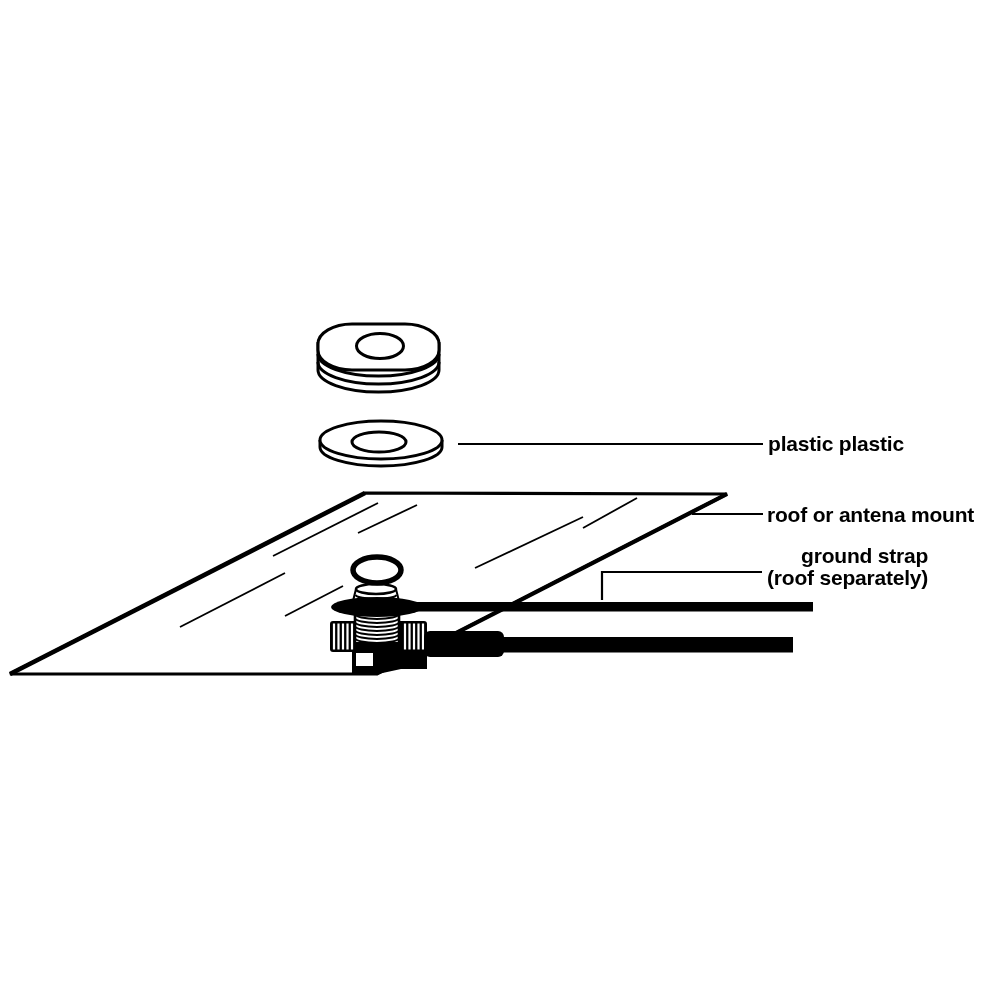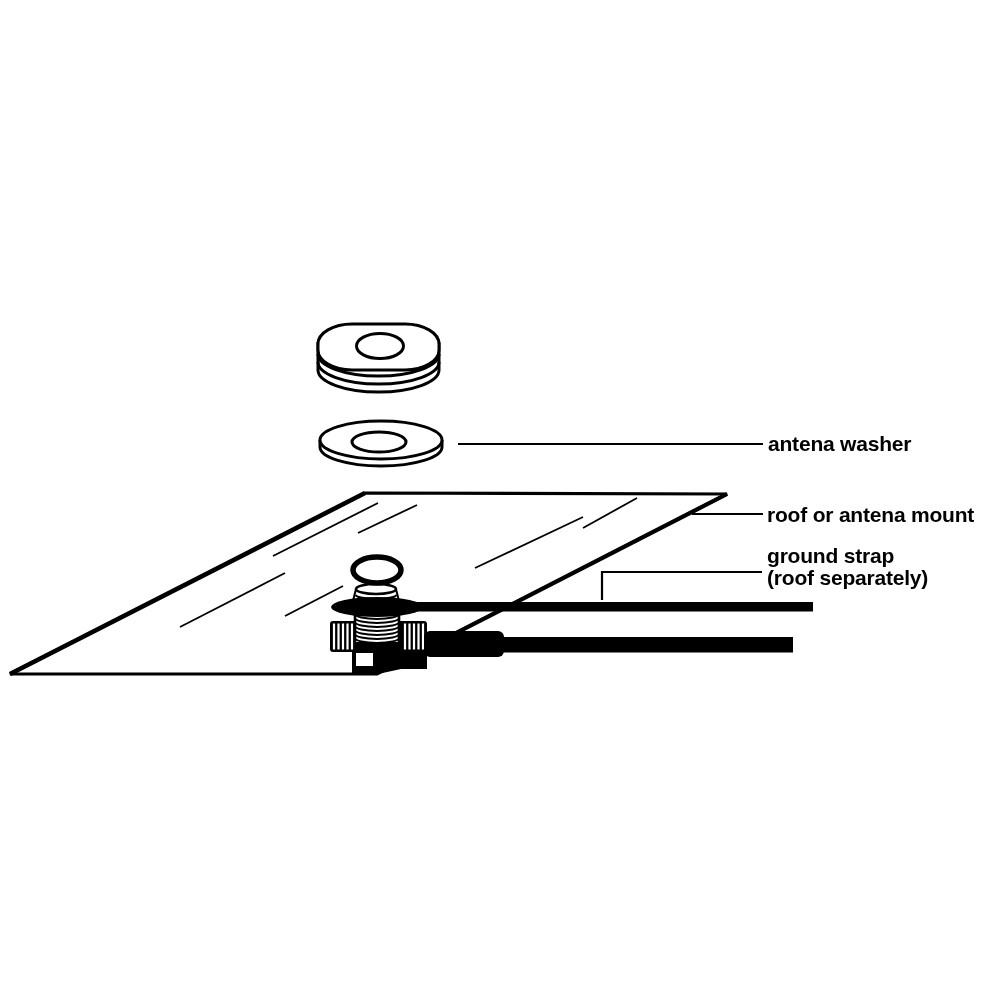--- a/index.html
+++ b/index.html
@@ -24,21 +24,21 @@
     position: absolute;
     color: #000000;
     font-size: 21px;
     font-weight: 700;
     letter-spacing: -0.2px;
     line-height: 22px;
     white-space: nowrap;
   }
   .label-plastic-washer { left: 768px; top: 433px; }
   .label-roof-mount     { left: 767px; top: 504px; }
-  .label-ground-strap   { left: 767px; top: 545px; }
+  .label-ground-strap   { left: 767px; top: 545px; text-align: right; }
 </style>
 </head>
 <body>
 
 <div class="canvas">
 
   <svg class="diagram-svg" width="1000" height="1000" viewBox="0 0 1000 1000">
 
     <g>
       <path d="M10,674 L365,493 L727,494 L376,674 Z" fill="#ffffff" stroke="#000000" stroke-width="3.2" stroke-linejoin="miter"></path>
@@ -133,21 +133,21 @@
       <ellipse cx="377" cy="570" rx="24" ry="13" fill="#ffffff" stroke="#000000" stroke-width="5.5"></ellipse>
     </g>
 
     <g stroke="#000000" stroke-width="2.2" fill="none">
       <line x1="458" y1="444" x2="763" y2="444"></line>
       <line x1="692" y1="514" x2="763" y2="514"></line>
       <polyline points="602,600 602,572 762,572"></polyline>
     </g>
   </svg>
 
-  <div class="label label-plastic-washer">antena washer</div>
+  <div class="label label-plastic-washer">plastic plastic</div>
 
   <div class="label label-roof-mount">roof or antena mount</div>
 
   <div class="label label-ground-strap">
     <div>ground strap</div>
     <div>(roof separately)</div>
   </div>
 
 </div>
 

